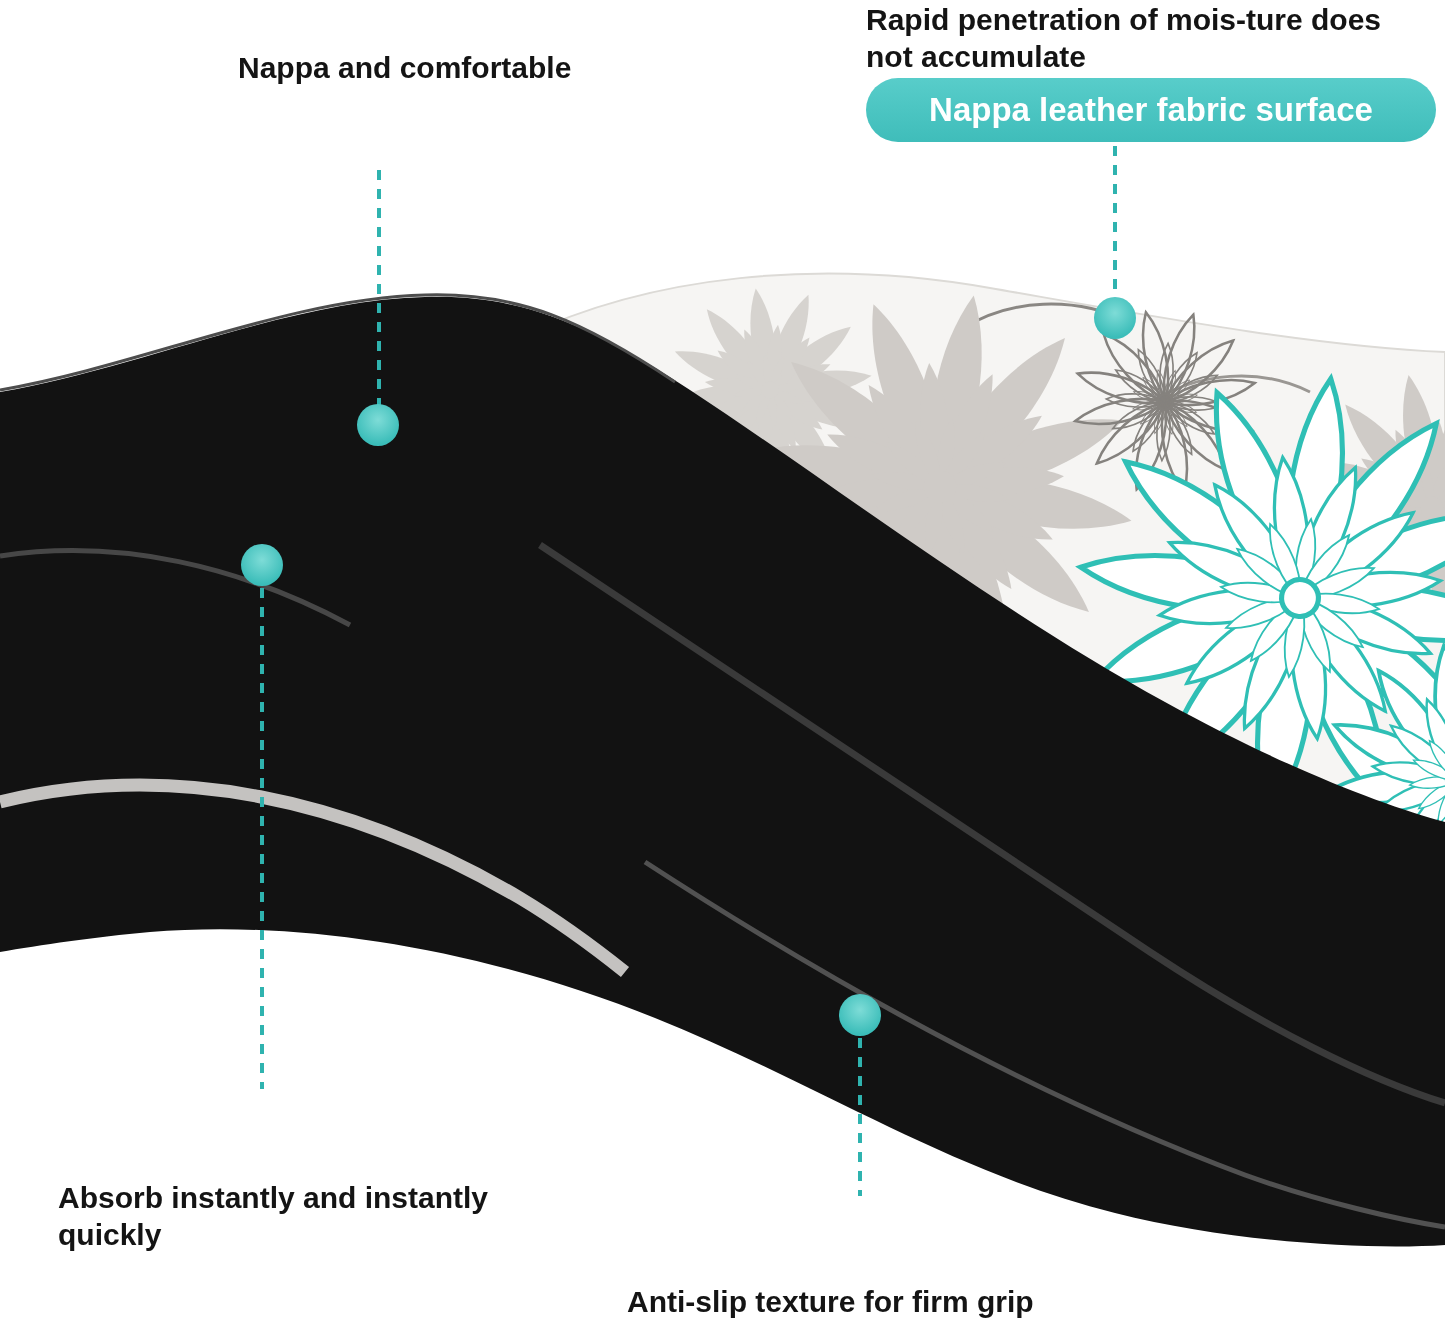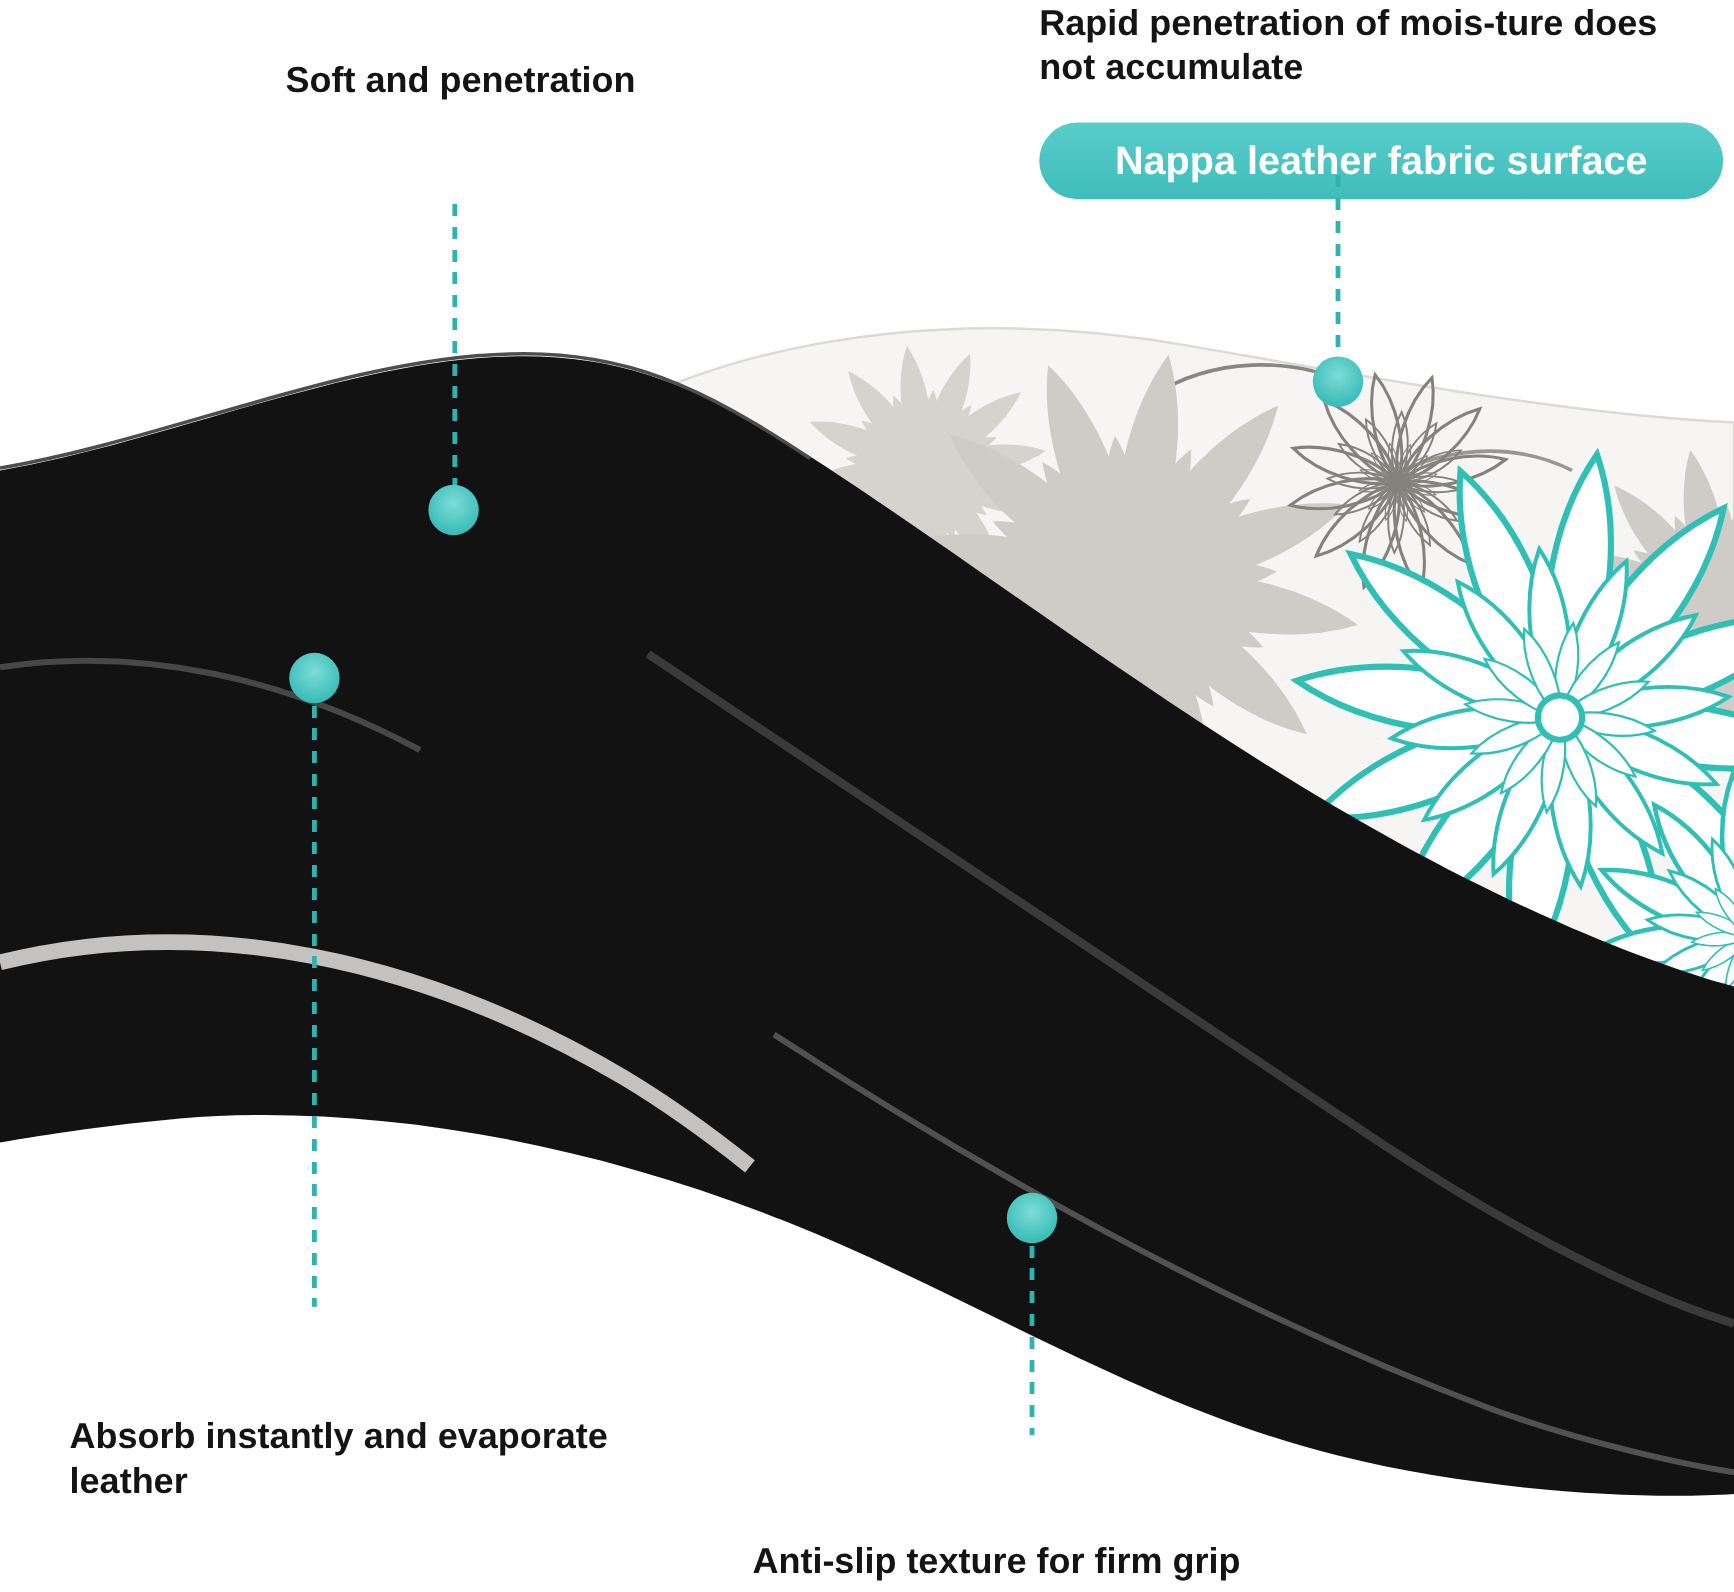--- a/index.html
+++ b/index.html
@@ -26,21 +26,21 @@
     position:absolute;width:42px;height:42px;border-radius:50%;
     background:radial-gradient(circle at 50% 38%,#7edcd7,#3bbdb9 72%);
   }
   
   .note-sponge{left:238px;top:50px;width:340px;}
   .pill-sponge{left:135px;top:100px;width:490px;height:66px;}
   .dash-sponge{left:377px;top:170px;height:236px;}
   .dot-sponge{left:357px;top:404px;}
   
   .note-surface{left:866px;top:2px;width:552px;}
-  .pill-surface{left:866px;top:78px;width:570px;height:64px;margin-top:24px;}
+  .pill-surface{left:866px;top:78px;width:570px;height:64px;}
   .dash-surface{left:1113px;top:146px;height:153px;}
   .dot-surface{left:1094px;top:297px;}
   
   .dot-foam{left:241px;top:544px;}
   .dash-foam{left:260px;top:588px;height:501px;}
   .pill-foam{left:45px;top:1093px;width:422px;height:66px;}
   .note-foam{left:58px;top:1180px;width:470px;}
   
   .dot-rubber{left:839px;top:994px;}
   .dash-rubber{left:858px;top:1038px;height:158px;}
@@ -96,30 +96,30 @@
          L1445,1245 C1370,1250 1235,1243 1115,1213 C950,1172 815,1082 655,1018
          C475,946 295,920 150,932 C95,937 40,945 0,952 Z" fill="#121212"></path>
 
     <path d="M0,390 C140,366 290,298 425,295 C520,292 585,322 675,382" fill="none" stroke="#4d4d4d" stroke-width="3"></path>
     <path d="M0,556 C120,538 240,566 350,625" fill="none" stroke="#474747" stroke-width="5"></path>
     <path d="M540,545 C730,672 950,818 1150,952 C1265,1028 1370,1080 1445,1103" fill="none" stroke="#3a3a3a" stroke-width="7"></path>
     <path d="M0,802 C170,760 350,798 520,898 C560,922 600,952 625,972" fill="none" stroke="#c4c2c0" stroke-width="13"></path>
     <path d="M645,862 C845,992 1045,1100 1245,1175 C1320,1202 1400,1220 1445,1227" fill="none" stroke="#515151" stroke-width="5"></path>
   </svg>
 
-  <div class="note note-sponge">Soft and penetration</div>
+  <div class="note note-sponge">Nappa and comfortable</div>
   <div class="dash dash-sponge"></div>
   <div class="dot dot-sponge"></div>
 
   <div class="note note-surface">Rapid penetration of mois-ture does not accumulate</div>
   <div class="pill pill-surface">Nappa leather fabric surface</div>
   <div class="dash dash-surface"></div>
   <div class="dot dot-surface"></div>
 
   <div class="dot dot-foam"></div>
   <div class="dash dash-foam"></div>
-  <div class="note note-foam">Absorb instantly and evaporate leather</div>
+  <div class="note note-foam">Absorb instantly and instantly quickly</div>
 
   <div class="dot dot-rubber"></div>
   <div class="dash dash-rubber"></div>
   <div class="note note-rubber">Anti-slip texture for firm grip</div>
 
 </div>
 
 </body></html>

